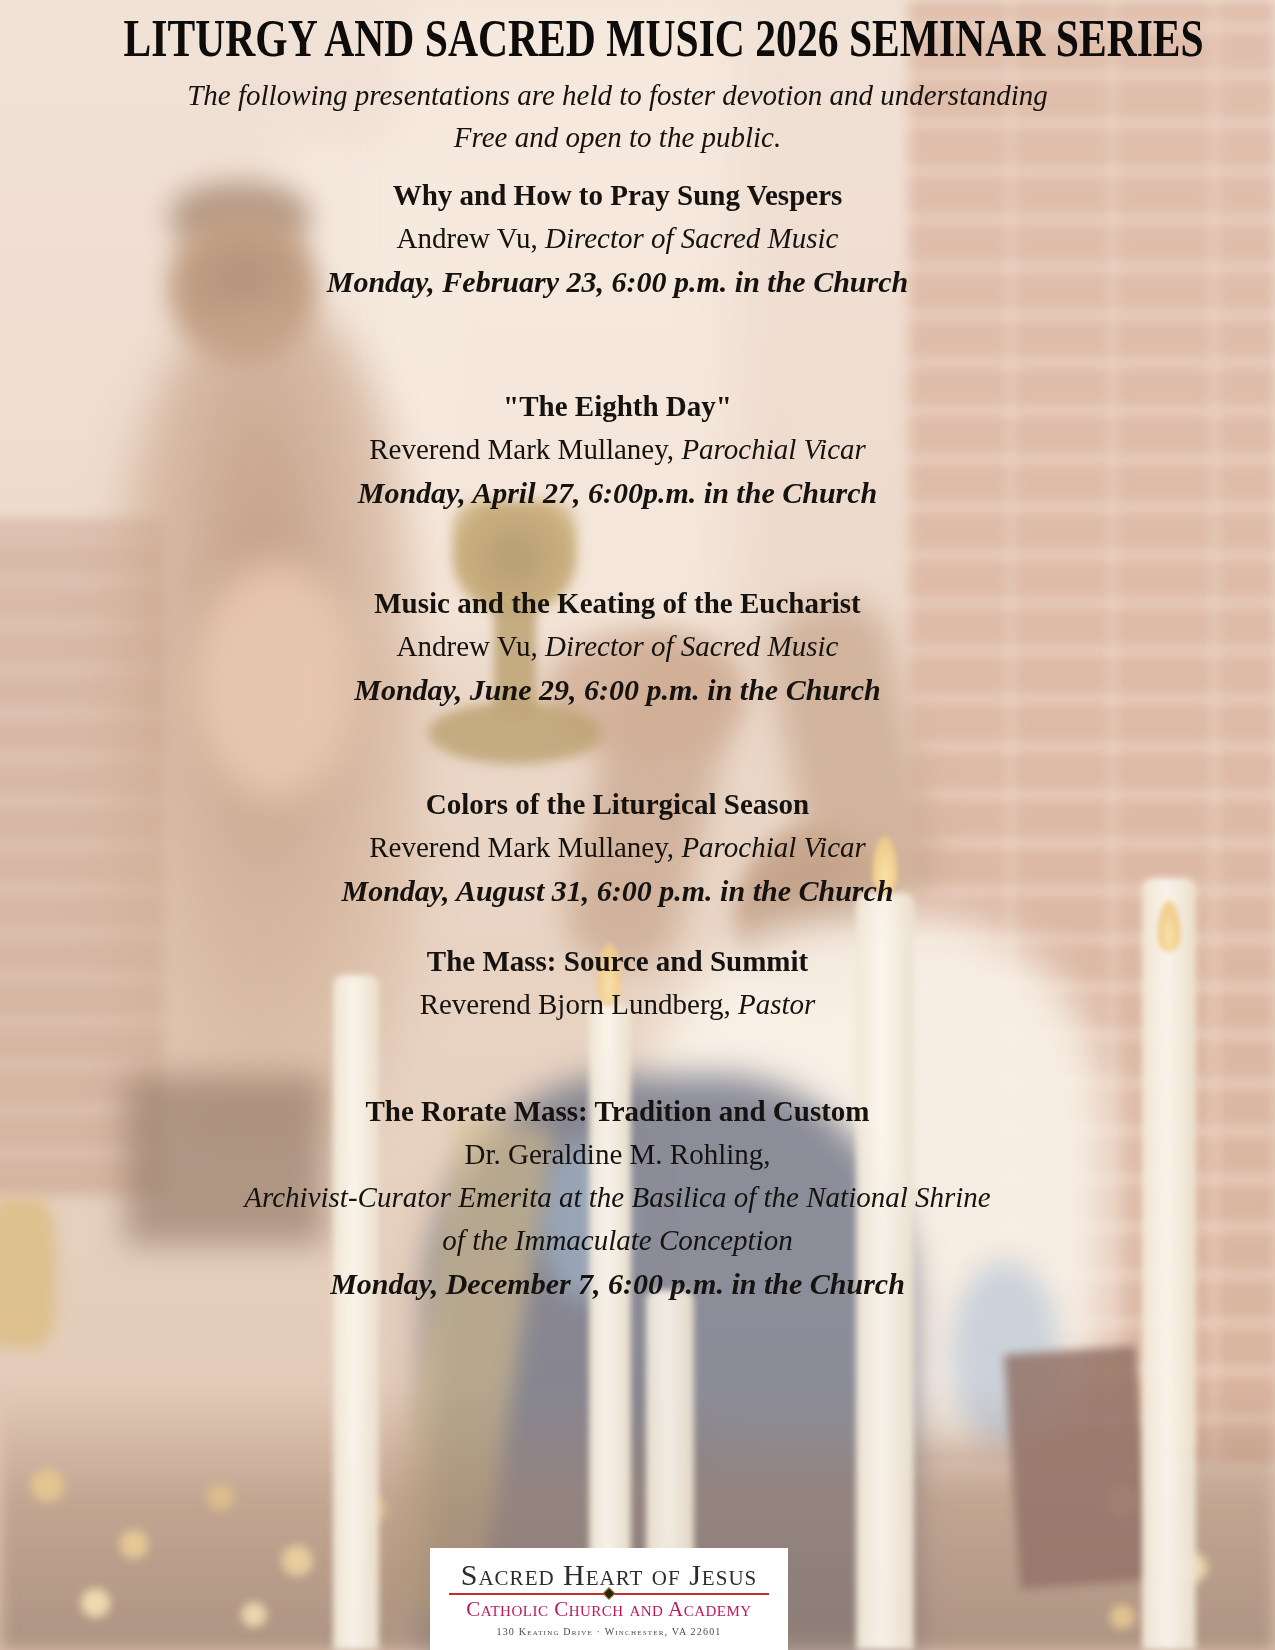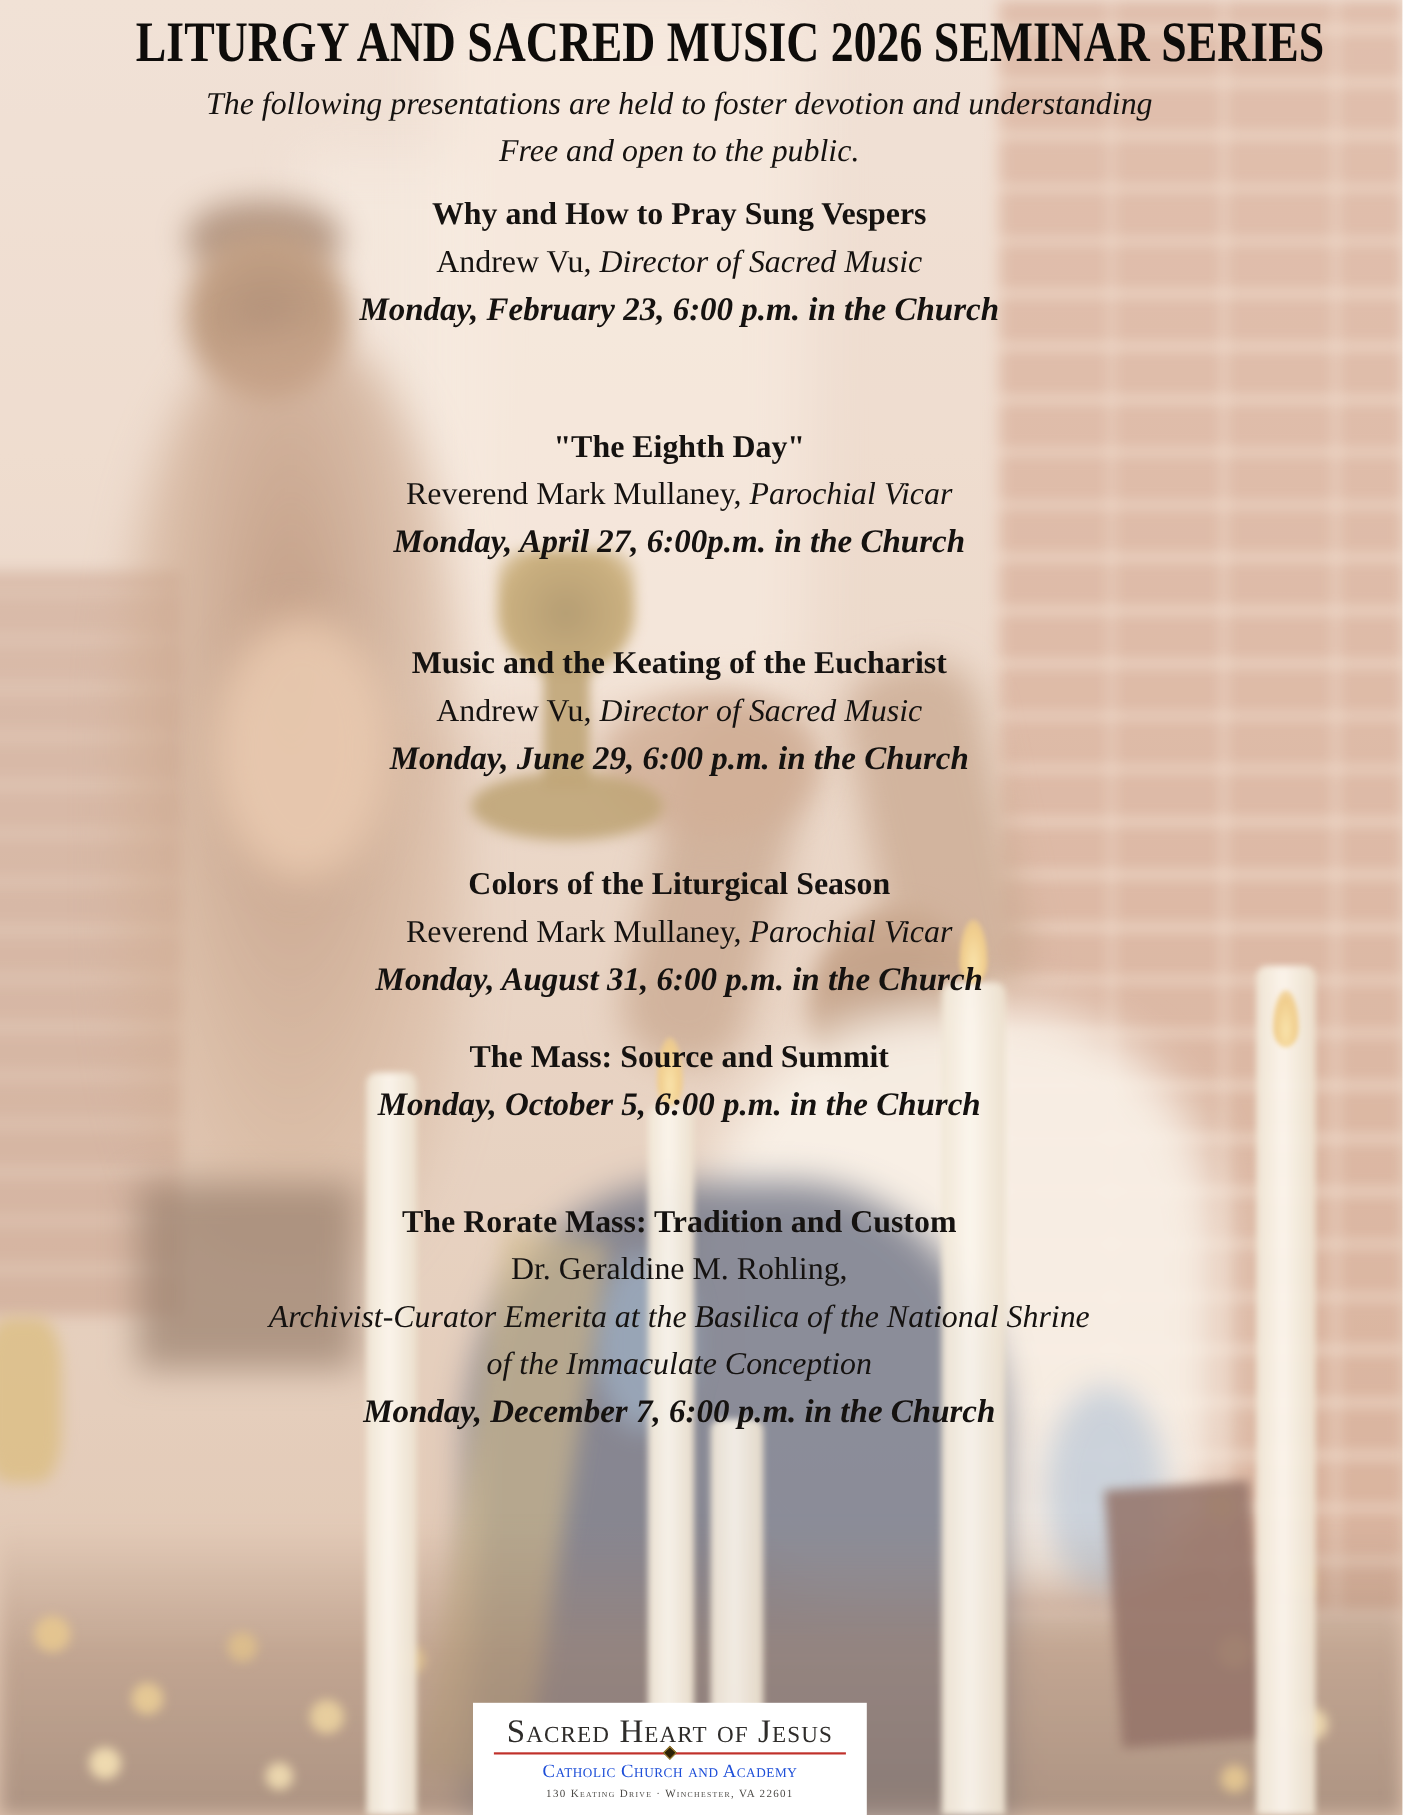--- a/index.html
+++ b/index.html
@@ -123,23 +123,23 @@
   }
   .logo-rule { position: relative; width: 320px; height: 2px; margin: 3px auto 2px auto; }
   .logo-rule .rule-line { position: absolute; left: 0; top: 0; width: 100%; height: 2px; }
   .logo-rule .diamond {
     position: absolute; left: 50%; top: -4px; width: 9px; height: 9px;
     transform: translateX(-50%) rotate(45deg);
     background: #2d2208; border: 1px solid #9c7c2e; box-sizing: border-box;
   }
   .parish-subtitle {
     font-variant: small-caps;
-    font-size: 17px; line-height: 25px;
+    font-size: 21px; line-height: 25px;
     letter-spacing: 0.5px;
-    color: #1d4ed8;
+    color: #be185d;
   }
   .parish-address {
     font-variant: small-caps;
     font-size: 10px; line-height: 16px;
     letter-spacing: 1.2px;
     color: #4c4a46;
     margin-top: 2px;
   }
 </style>
 </head>
@@ -224,21 +224,24 @@
       <div class="ev-title">Colors of the Liturgical Season</div>
       <div class="ev-speaker">
         <span>Reverend Mark Mullaney,</span>
         <span class="ev-role">Parochial Vicar</span>
       </div>
       <div class="ev-date">Monday, August 31, 6:00 p.m. in the Church</div>
     </section>
 
     <section class="event ev5">
       <div class="ev-title">The Mass: Source and Summit</div>
-      <div class="ev-date">Monday, October 5, 6:00 p.m. in the Church</div>
+      <div class="ev-speaker">
+        <span>Reverend Bjorn Lundberg,</span>
+        <span class="ev-role">Pastor</span>
+      </div>
     </section>
 
     <section class="event ev6">
       <div class="ev-title">The Rorate Mass: Tradition and Custom</div>
       <div class="ev-speaker">
         <span>Dr. Geraldine M. Rohling,</span>
       </div>
       <div class="ev-role-line">Archivist-Curator Emerita at the Basilica of the National Shrine</div>
       <div class="ev-role-line">of the Immaculate Conception</div>
       <div class="ev-date">Monday, December 7, 6:00 p.m. in the Church</div>

